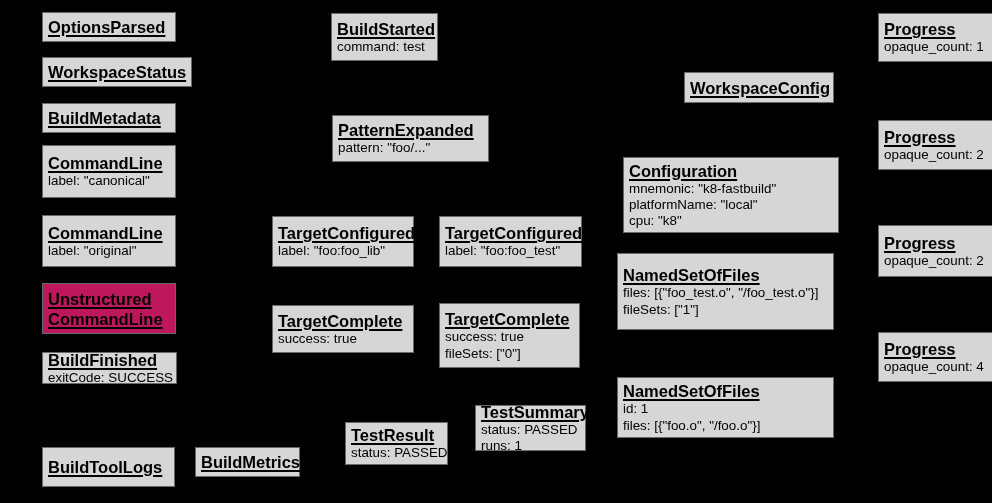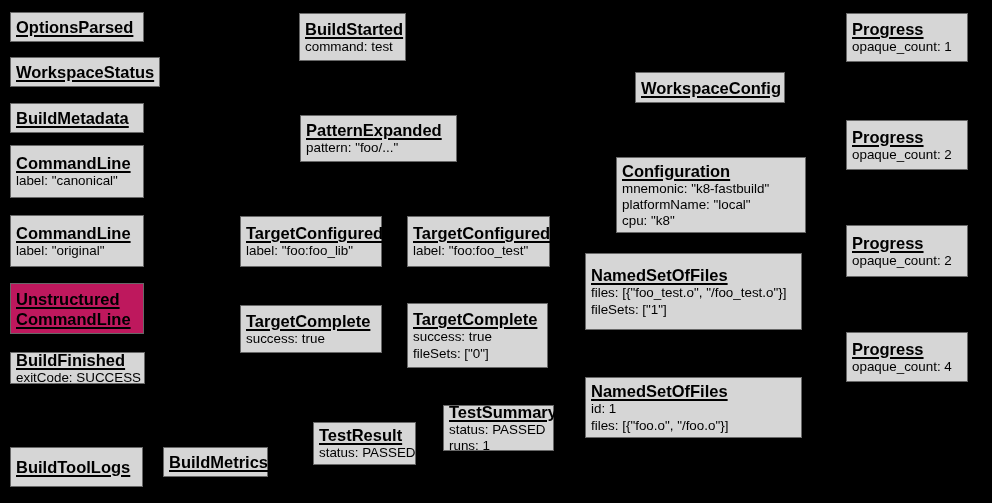--- a/index.html
+++ b/index.html
@@ -15,20 +15,21 @@
     font-family: "Liberation Sans", sans-serif;
   }
   .node {
     position: absolute;
     box-sizing: border-box;
     display: flex;
     flex-direction: column;
     justify-content: center;
     padding: 2px 5px;
     overflow: visible;
+    margin-left: 32px;
   }
   .node-title {
     font-weight: bold;
     font-size: 16.5px;
     line-height: 20px;
     text-decoration: underline;
     text-decoration-thickness: 1.5px;
     text-underline-offset: 2px;
     white-space: pre-line;
   }
@@ -100,24 +101,24 @@
     </div>
     <div class="node" style="left: 313px; top: 422px; width: 103px; height: 43px; background: rgb(214, 214, 214); border: 1px solid rgb(104, 104, 104); color: rgb(0, 0, 0);">
       <div class="node-title">TestResult</div>
       <div class="node-field">status: PASSED</div>
     </div>
     <div class="node" style="left: 443px; top: 405px; width: 111px; height: 46px; background: rgb(214, 214, 214); border: 1px solid rgb(104, 104, 104); color: rgb(0, 0, 0);">
       <div class="node-title">TestSummary</div>
       <div class="node-field">status: PASSED</div>
       <div class="node-field">runs: 1</div>
     </div>
-    <div class="node" style="left: 635px; top: 72px; width: 150px; height: 31px; background: rgb(214, 214, 214); border: 1px solid rgb(104, 104, 104); color: rgb(0, 0, 0);">
+    <div class="node" style="left: 652px; top: 72px; width: 150px; height: 31px; background: rgb(214, 214, 214); border: 1px solid rgb(104, 104, 104); color: rgb(0, 0, 0);">
       <div class="node-title">WorkspaceConfig</div>
     </div>
-    <div class="node" style="left: 616px; top: 157px; width: 190px; height: 76px; background: rgb(214, 214, 214); border: 1px solid rgb(104, 104, 104); color: rgb(0, 0, 0);">
+    <div class="node" style="left: 591px; top: 157px; width: 216px; height: 76px; background: rgb(214, 214, 214); border: 1px solid rgb(104, 104, 104); color: rgb(0, 0, 0);">
       <div class="node-title">Configuration</div>
       <div class="node-field">mnemonic: "k8-fastbuild"</div>
       <div class="node-field">platformName: "local"</div>
       <div class="node-field">cpu: "k8"</div>
     </div>
     <div class="node" style="left: 585px; top: 253px; width: 217px; height: 77px; background: rgb(214, 214, 214); border: 1px solid rgb(104, 104, 104); color: rgb(0, 0, 0);">
       <div class="node-title">NamedSetOfFiles</div>
       <div class="node-field">files: [{"foo_test.o", "/foo_test.o"}]</div>
       <div class="node-field">fileSets: ["1"]</div>
     </div>

